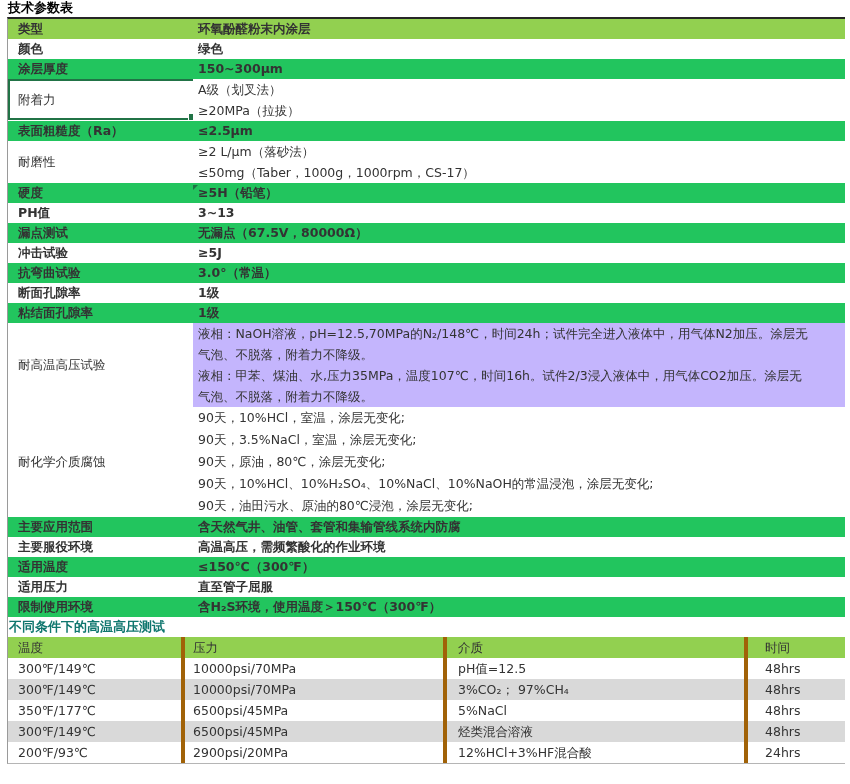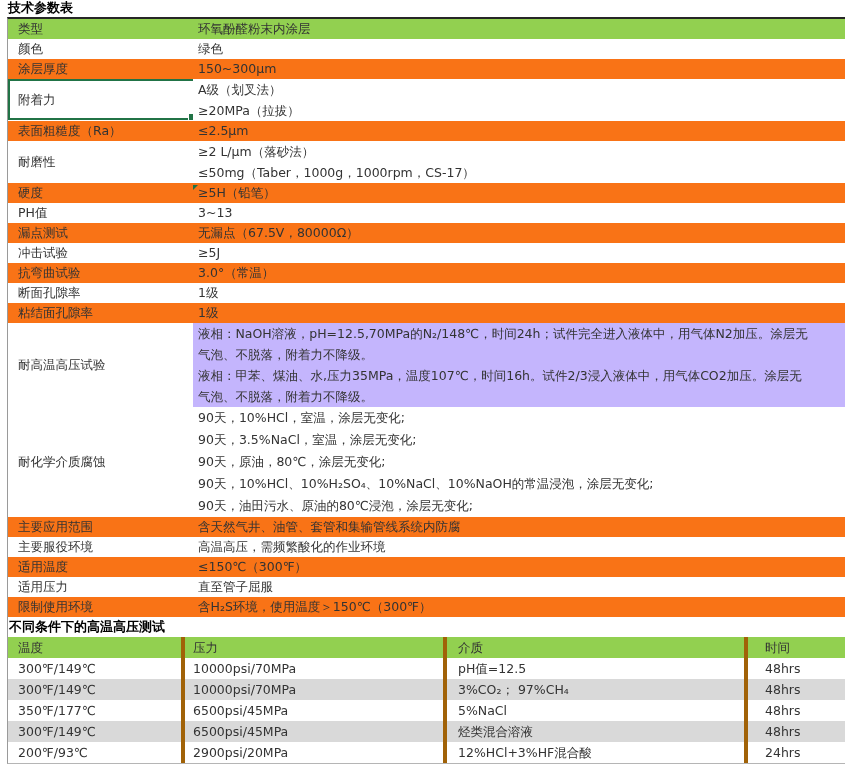--- a/index.html
+++ b/index.html
@@ -9,39 +9,39 @@
     font-size:12.5px; color:#333; overflow:hidden;
   }
   .doc-title{height:17px; line-height:16px; padding-left:8px; font-weight:bold; font-size:13px; color:#000;}
   .frame{
     margin-left:7px; width:839px; box-sizing:border-box;
     border-top:2px solid #262626; border-left:1px solid #9a9a9a;
     border-right:1px solid #9a9a9a; border-bottom:1px solid #b5b5b5;
   }
   .row{display:flex; width:100%; box-sizing:border-box; background:#fff;}
   .row.g{background:#92D050;}
-  .row.z{background:#f97316;}
+  .row.z{background:#22c55e;}
   .h20{height:20px;}
-  .h20 .lab,.h20 .val{line-height:20px;}
+  .h20 .lab,.h20 .val{line-height:20px;font-weight:bold;}
   .h42{height:42px;}
   .hthp{height:84px;}
   .hchem{height:110px;}
   .lab{flex:0 0 185px; width:185px; padding-left:10px; box-sizing:border-box; position:relative; overflow:hidden;}
   .val{flex:1; padding-left:5px; box-sizing:border-box; position:relative; overflow:hidden;}
   .lab-c{display:flex; align-items:center;}
   .gz{background:#c4b5fd;}
   .ln{line-height:21px; white-space:nowrap;}
   .ln22{line-height:22px; white-space:nowrap;}
   
   .selbox{position:absolute; left:0px; top:0px; right:-2px; bottom:1px; border:2px solid #217346; pointer-events:none;}
   .fillhandle{position:absolute; right:-3px; bottom:-3px; width:6px; height:6px; background:#217346; border:1px solid #fff; box-sizing:content-box;}
   
   .err{position:absolute; left:-1px; top:2px; width:0; height:0;
        border-top:6px solid #1E7145; border-right:6px solid transparent;}
-  .sec-title2{height:20px; line-height:20px; padding-left:1px; font-weight:bold; font-size:13px; color:#000000; background:#fff;}
+  .sec-title2{height:20px; line-height:20px; padding-left:1px; font-weight:bold; font-size:13px; color:#0f766e; background:#fff;}
   
   .t2row{display:flex; width:100%; height:21px; line-height:21px; box-sizing:border-box; background:#fff;}
   .t2row.g{background:#92D050;}
   .t2row.z{background:#D9D9D9;}
   .t2row>div{box-sizing:border-box; overflow:hidden; border-right:4px solid #a16207;}
   .t2row>div:last-child{border-right:none;}
   .t2c1{flex:0 0 177px; padding-left:10px;}
   .t2c2{flex:0 0 262px; padding-left:8px;}
   .t2c3{flex:0 0 301px; padding-left:11px;}
   .t2c4{flex:1; padding-left:17px;}

